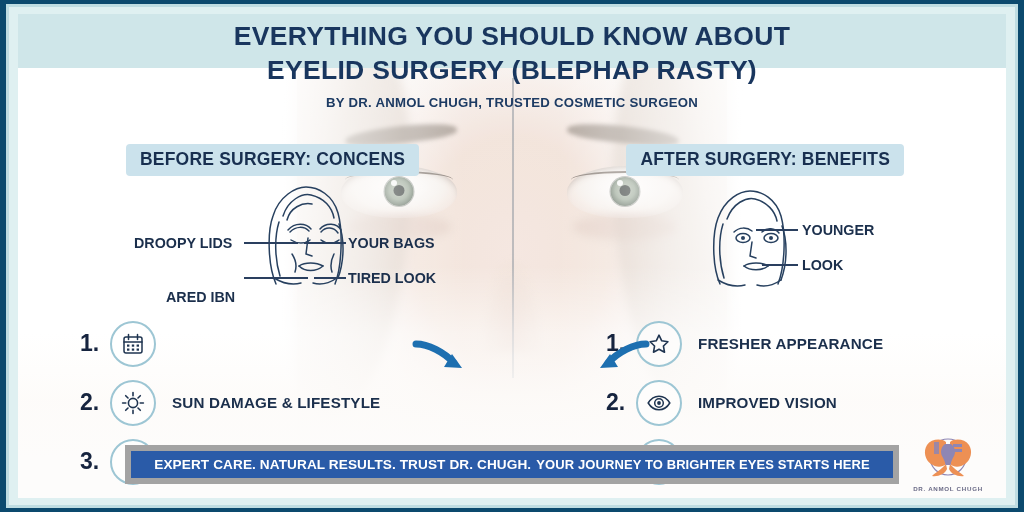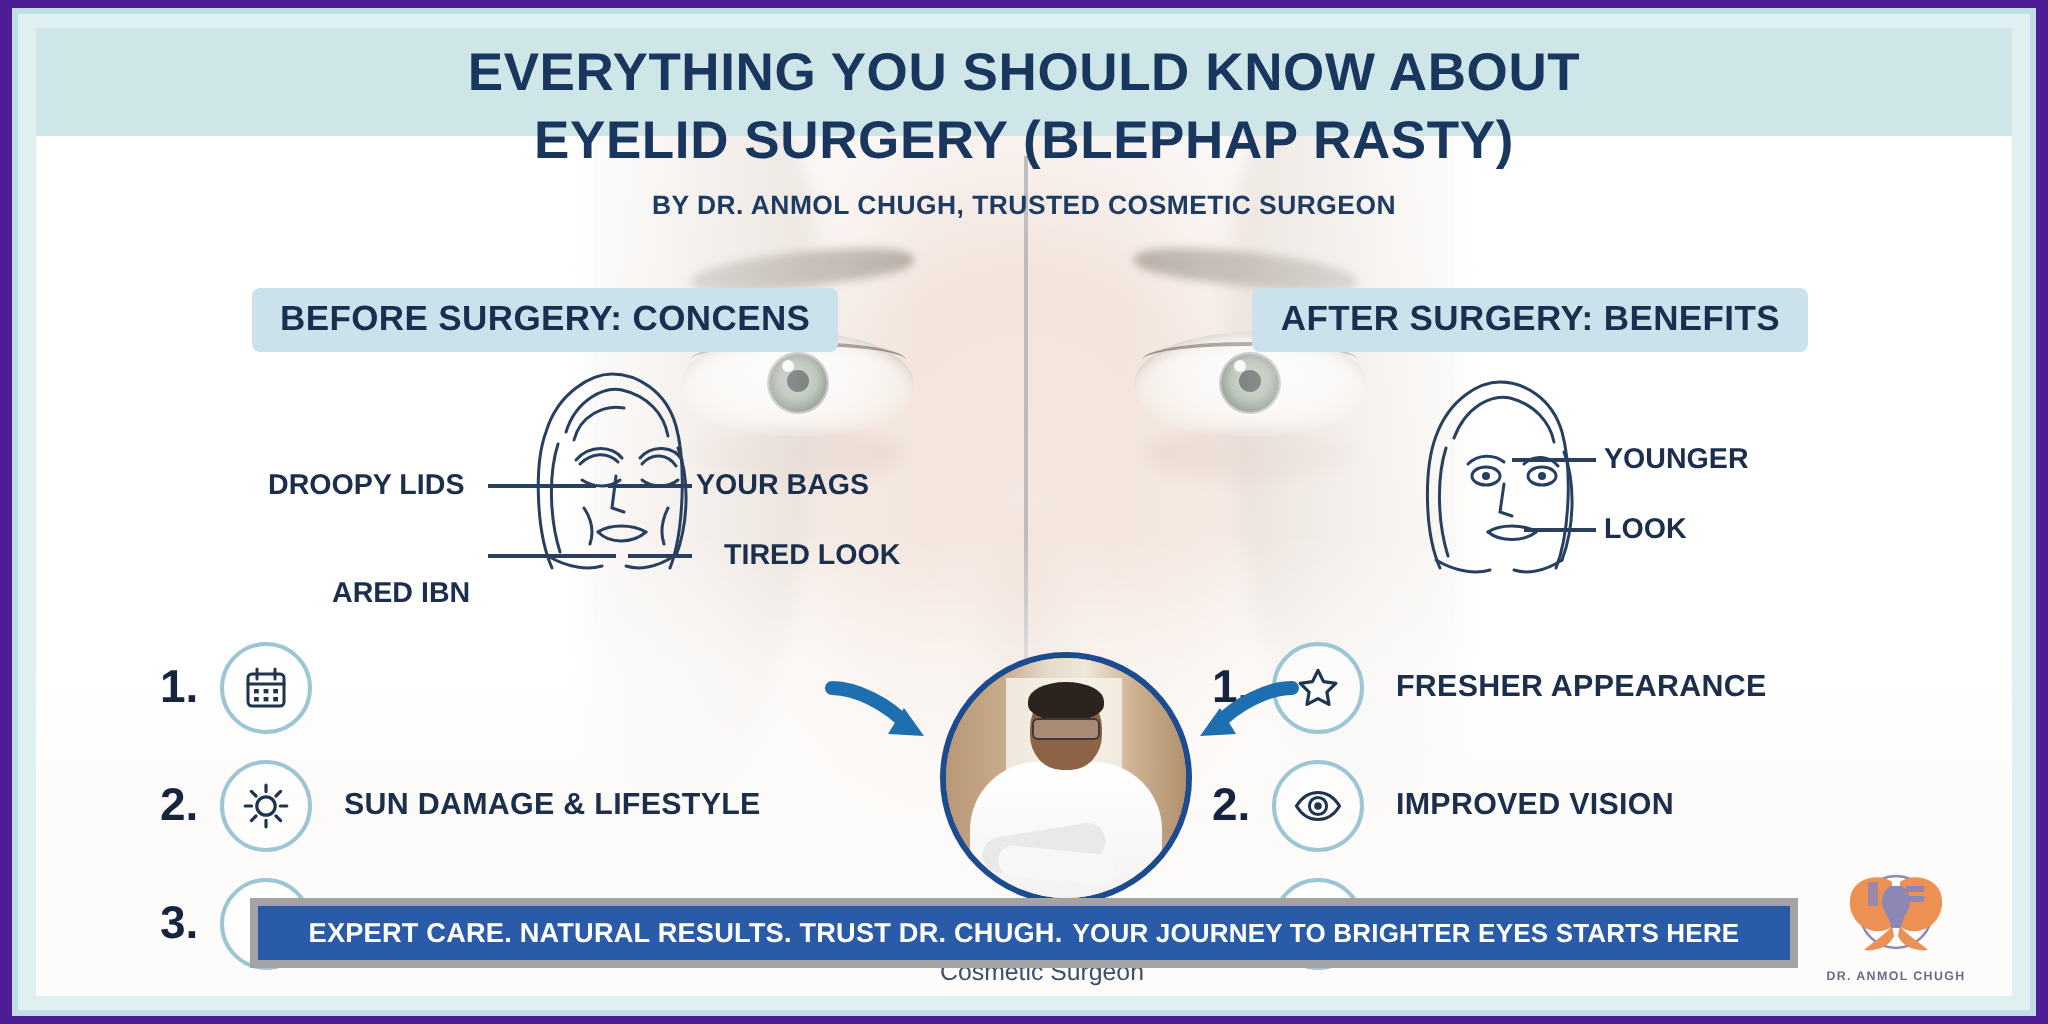--- a/index.html
+++ b/index.html
@@ -1,18 +1,18 @@
 <!DOCTYPE html>
 <html><head>
 <meta charset="utf-8">
 <style>
   html,body{margin:0;padding:0;background:#ffffff;}
   body{width:1024px;height:512px;overflow:hidden;font-family:"Liberation Sans","DejaVu Sans",sans-serif;}
 
-  .poster{position:relative;width:1024px;height:512px;background:#4c1d95;overflow:hidden;}
+  .poster{position:relative;width:1024px;height:512px;background:#0c4a6e;overflow:hidden;}
 
   
   .frame-outer{position:absolute;left:6px;top:4px;right:6px;bottom:4px;
         border:3px solid #bfdde2;background:#dff0f1;box-sizing:border-box;}
   .frame-inner{position:absolute;left:18px;top:14px;right:18px;bottom:14px;
         background:#ffffff;box-sizing:border-box;overflow:hidden;}
 
   
   .header-band{position:absolute;left:0;top:0;right:0;height:54px;background:#cfe6e9;}
 
@@ -81,21 +81,21 @@
   
   .lineface{position:absolute;z-index:6;}
   .lineface.left{left:228px;top:166px;}
   .lineface.right{left:676px;top:172px;}
 
   
   .callout{position:absolute;z-index:6;font-size:14.3px;font-weight:bold;color:#1b2f4c;white-space:nowrap;}
   .co-droopy{left:116px;top:221px;}
   .co-ared{left:148px;top:256px;margin-top:19px;}
   .co-puffy{left:330px;top:221px;}
-  .co-tired{left:344px;top:256px;}
+  .co-tired{left:330px;top:256px;}
   .co-younger{left:784px;top:208px;}
   .co-look{left:784px;top:243px;}
   .leader{position:absolute;z-index:6;height:1.6px;background:#2a3f5f;}
   .ld-1{left:226px;top:228px;width:54px;}
   .ld-2{left:226px;top:263px;width:64px;}
   .ld-3{left:286px;top:228px;width:42px;}
   .ld-4{left:296px;top:263px;width:32px;}
   .ld-5{left:738px;top:215px;width:42px;}
   .ld-6{left:744px;top:250px;width:36px;}
 
@@ -128,21 +128,21 @@
   .d-arm2{position:absolute;left:26px;top:96px;width:58px;height:15px;border-radius:12px;background:#f7f7f7;transform:rotate(6deg);}
   .doc-name{margin-top:8px;font-size:15.2px;font-weight:bold;color:#16243f;white-space:nowrap;margin-left:-18px;}
   .doc-role{margin-top:2px;font-size:12.4px;color:#3c4f6b;white-space:nowrap;margin-left:-18px;}
 
   .arrow{position:absolute;z-index:6;}
   .arrow.l{left:392px;top:322px;}
   .arrow.r{left:578px;top:322px;}
 
   
   .banner{position:absolute;left:107px;right:107px;bottom:14px;height:27px;z-index:7;
-      background:#2a5ba8;border:4px solid #a3a3a3;display:flex;align-items:center;justify-content:center;}
+      background:#2a5ba8;border:6px solid #a3a3a3;display:flex;align-items:center;justify-content:center;}
   .banner .b1{color:#ffffff;font-size:13.6px;font-weight:bold;letter-spacing:.1px;}
   .banner .b2{color:#ffffff;font-size:13px;font-weight:bold;letter-spacing:.1px;margin-left:5px;}
 
   
   .logo{position:absolute;right:10px;bottom:6px;z-index:8;width:96px;text-align:center;}
   .logo-name{font-size:6.2px;letter-spacing:.7px;color:#6a6a86;margin-top:1px;font-weight:bold;}
 </style>
 </head>
 <body>
 
@@ -338,34 +338,20 @@
         <path d="M52 32 L34 31 L42 18 Z" fill="#1d6fb0"></path>
       </svg>
     </div>
     <div class="arrow r">
       <svg width="56" height="48" viewBox="0 0 56 48">
         <path d="M50 8 C38 8 22 16 12 27" stroke="#1d6fb0" stroke-width="7" fill="none" stroke-linecap="round"></path>
         <path d="M4 32 L22 31 L14 18 Z" fill="#1d6fb0"></path>
       </svg>
     </div>
 
-    <div class="doc">
-      <div class="doc-ring">
-        <div class="d-wall"></div>
-        <div class="d-panel"></div>
-        <div class="d-body"></div>
-        <div class="d-arm"></div>
-        <div class="d-arm2"></div>
-        <div class="d-head"></div>
-        <div class="d-hair"></div>
-        <div class="d-glass"></div>
-      </div>
-      <div class="doc-name">Dr. Anmol Chugh</div>
-      <div class="doc-role">Cosmetic Surgeon</div>
-    </div>
 
     <div class="banner">
       <span class="b1">EXPERT CARE. NATURAL RESULTS. TRUST DR. CHUGH.</span>
       <span class="b2">YOUR JOURNEY TO BRIGHTER EYES STARTS HERE</span>
     </div>
 
     <div class="logo">
       <svg width="66" height="44" viewBox="0 0 66 44">
         <circle cx="33" cy="21" r="18" fill="none" stroke="#8e86b4" stroke-width="1.2"></circle>
         <path d="M31 6 C26 2 16 3 12 9 C8 15 10 24 16 28 C20 31 27 32 31 28 Z" fill="#ed9054"></path>

